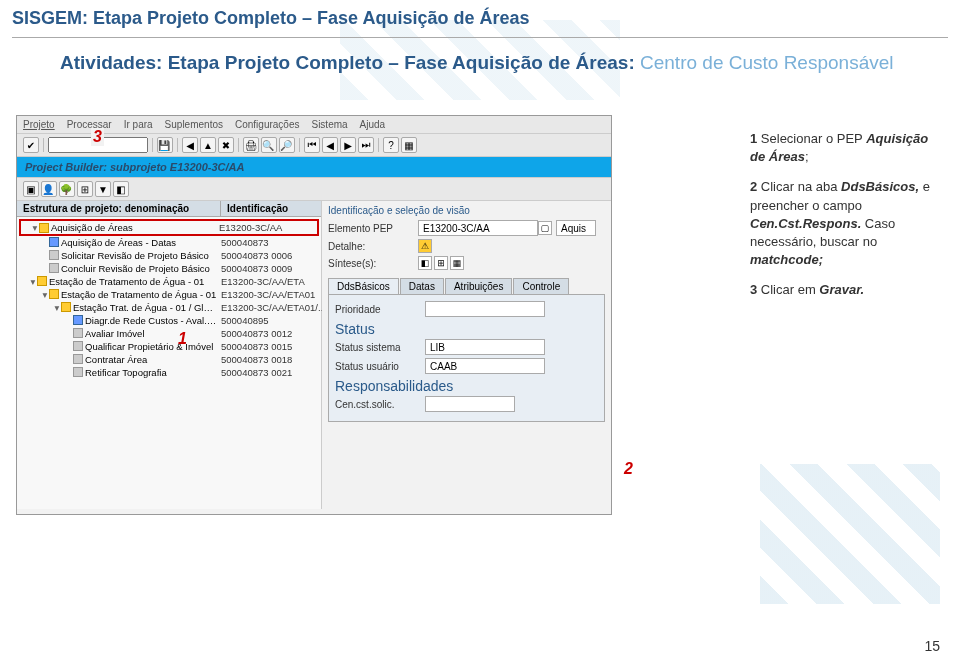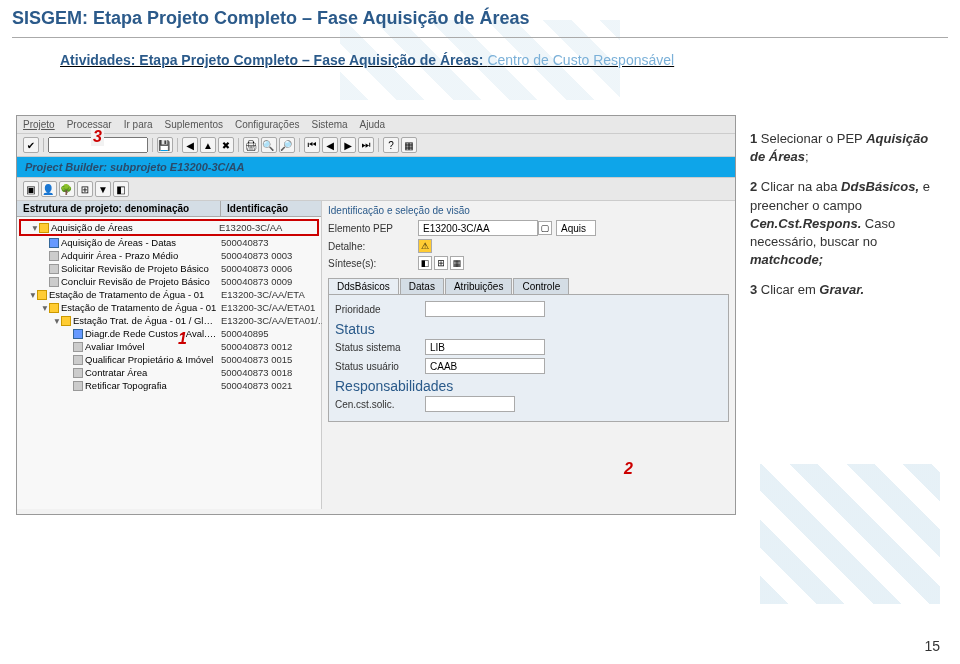--- a/index.html
+++ b/index.html
@@ -1,25 +1,25 @@
 <!DOCTYPE html>
 <html><head>
 <meta charset="utf-8">
 <style>
   * { box-sizing: border-box; margin: 0; padding: 0; }
   body { width: 960px; height: 664px; font-family: Arial, sans-serif; background: #fff; position: relative; overflow: hidden; }
   
   .main-title { color: #2b5a8a; font-size: 18px; font-weight: bold; padding: 8px 12px; }
   .underline { border-bottom: 1px solid #aaa; margin: 0 12px 8px 12px; }
   
-  .section-title { font-size: 14px; padding: 6px 60px; text-decoration: underline; }
+  .section-title { font-size: 19px; padding: 6px 60px; }
   .section-title .bold { color: #2b5a8a; font-weight: bold; }
   .section-title .light { color: #7ab0d8; font-weight: normal; }
   
-  .sap-window { position: absolute; left: 16px; top: 115px; width: 720px; height: 400px; background: #f2f2f2; border: 1px solid #999; font-size: 10px; }
+  .sap-window { position: absolute; left: 16px; top: 115px; width: 596px; height: 400px; background: #f2f2f2; border: 1px solid #999; font-size: 10px; }
   
   .menubar { background: #e8e8e8; padding: 3px 6px; display: flex; gap: 12px; color: #555; border-bottom: 1px solid #ccc; }
   .menubar span { cursor: pointer; }
   .menubar span:first-child { text-decoration: underline; }
   
   .toolbar-top { display: flex; align-items: center; gap: 2px; padding: 3px 6px; background: #e8e8e8; border-bottom: 1px solid #ccc; }
   .tool-btn { width: 16px; height: 16px; border: 1px solid #aaa; background: #f5f5f5; display: inline-flex; align-items: center; justify-content: center; font-size: 10px; border-radius: 2px; }
   .tool-separator { width: 1px; height: 14px; background: #bbb; margin: 0 2px; }
   
   .window-title { padding: 4px 8px; font-weight: bold; font-style: italic; color: #2a4a6a; background: #0ea5e9; font-size: 11px; border-bottom: 1px solid #ccc; }
@@ -27,21 +27,21 @@
   .toolbar2 { display: flex; align-items: center; gap: 2px; padding: 3px 6px; background: #e8e8e8; border-bottom: 1px solid #ccc; }
   
   .content-area { display: flex; height: calc(100% - 90px); }
   
   .left-panel { width: 305px; border-right: 1px solid #ccc; background: #f8f8f8; }
   .left-header { display: flex; background: #d4dde5; border-bottom: 1px solid #aaa; }
   .left-header .col1 { flex: 1; padding: 2px 6px; font-weight: bold; border-right: 1px solid #aaa; }
   .left-header .col2 { width: 100px; padding: 2px 6px; font-weight: bold; }
   
   .tree { padding: 2px; font-size: 9.5px; }
-  .tree-row { display: flex; align-items: flex-end; padding: 1px 2px; white-space: nowrap; }
+  .tree-row { display: flex; align-items: flex-start; padding: 1px 2px; white-space: nowrap; }
   .tree-row .label { flex: 1; overflow: hidden; text-overflow: ellipsis; }
   .tree-row .ident { width: 100px; color: #333; padding-left: 4px; }
   .indent-1 { padding-left: 10px; }
   .indent-2 { padding-left: 22px; }
   .indent-3 { padding-left: 34px; }
   .indent-4 { padding-left: 46px; }
   .tri { display: inline-block; width: 8px; text-align: center; color: #666; }
   .ico-box { display: inline-block; width: 10px; height: 10px; vertical-align: middle; margin-right: 2px; }
   .ico-yellow { background: #ffcc33; border: 1px solid #cc9900; }
   .ico-blue { background: #6699ff; border: 1px solid #336699; }
@@ -153,26 +153,20 @@
           </div>
           <div class="tree-row indent-2">
             <span class="tri"></span>
             <span class="ico-box ico-blue"></span>
             <span class="label">Aquisição de Áreas - Datas</span>
             <span class="ident">500040873</span>
           </div>
           <div class="tree-row indent-2">
             <span class="tri"></span>
             <span class="ico-box ico-gray"></span>
-            <span class="label">Adquirir Área - Prazo Médio</span>
-            <span class="ident">500040873 0003</span>
-          </div>
-          <div class="tree-row indent-2">
-            <span class="tri"></span>
-            <span class="ico-box ico-gray"></span>
             <span class="label">Solicitar Revisão de Projeto Básico</span>
             <span class="ident">500040873 0006</span>
           </div>
           <div class="tree-row indent-2">
             <span class="tri"></span>
             <span class="ico-box ico-gray"></span>
             <span class="label">Concluir Revisão de Projeto Básico</span>
             <span class="ident">500040873 0009</span>
           </div>
           <div class="tree-row indent-1">

